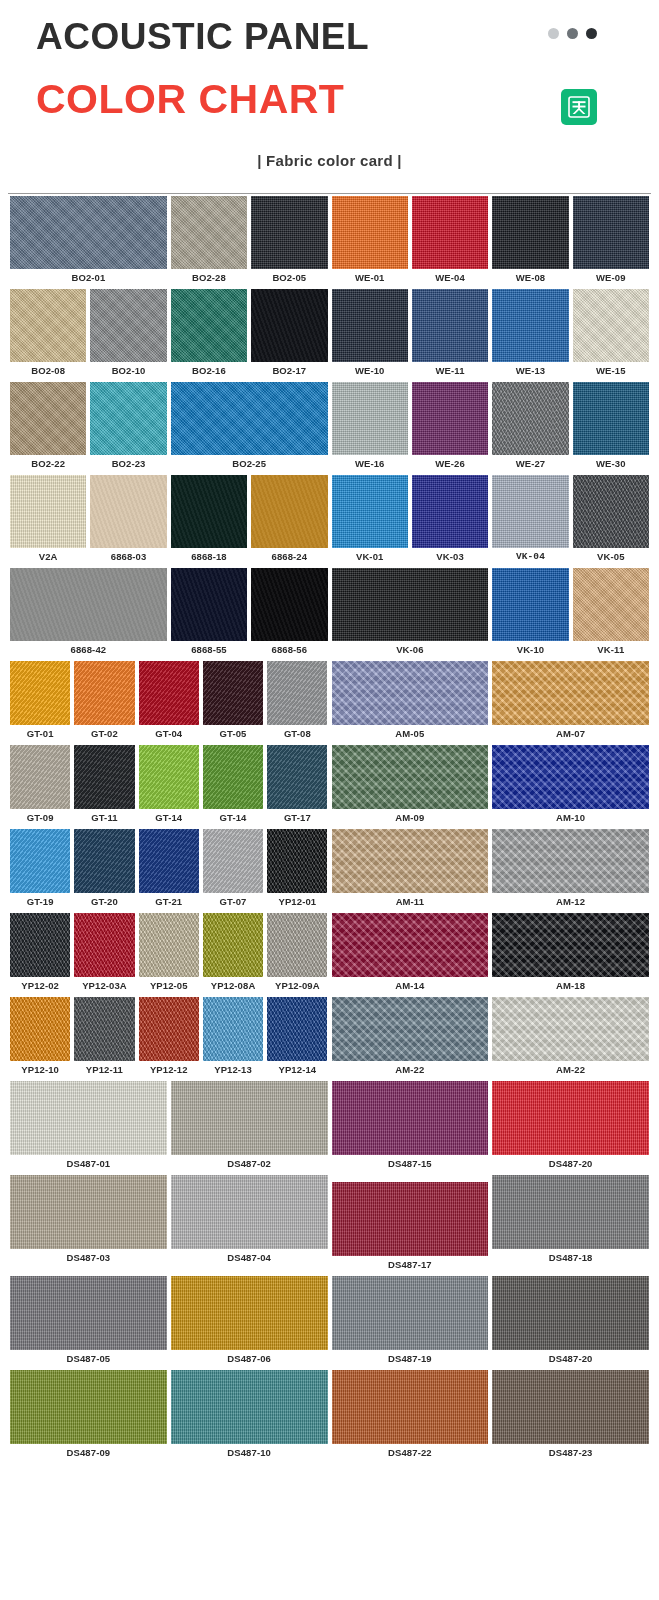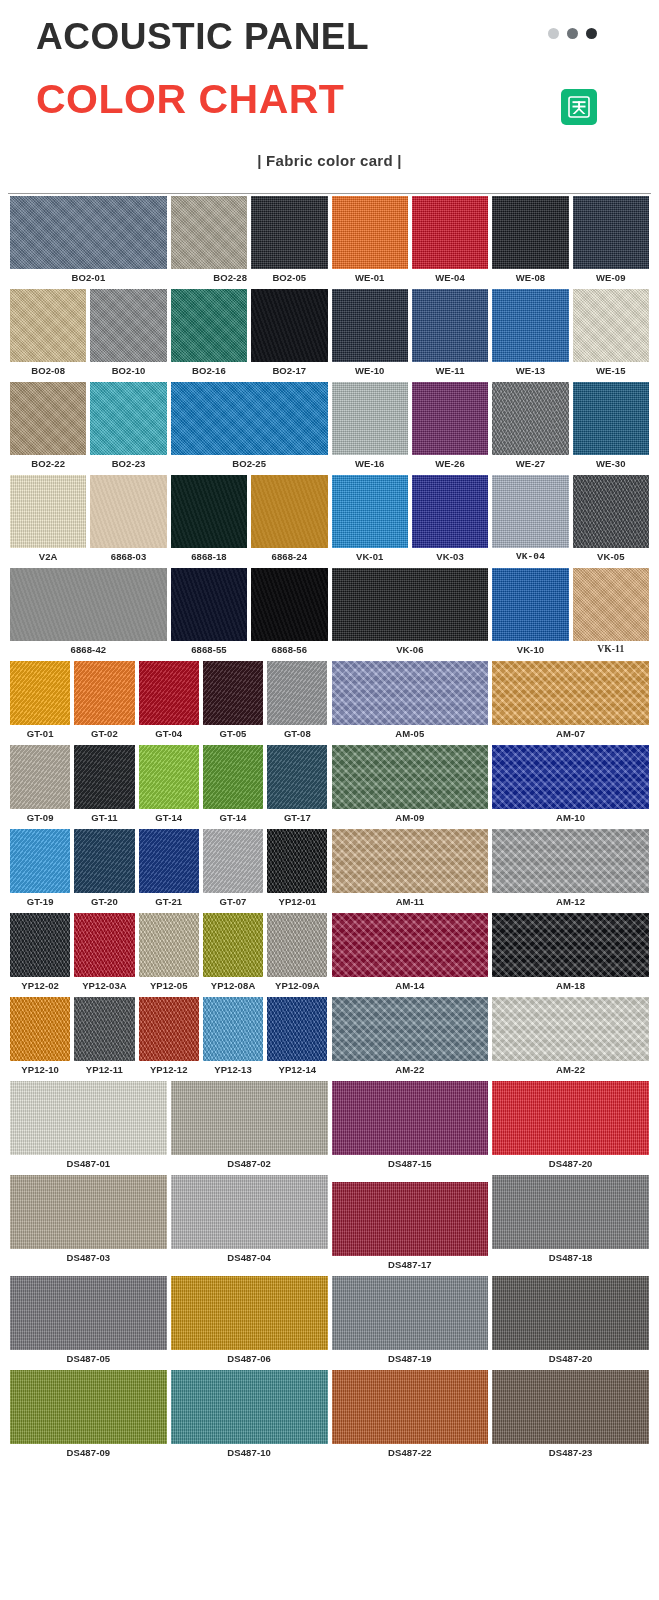--- a/index.html
+++ b/index.html
@@ -114,21 +114,21 @@
 
 <div class="sheet" id="sheet">
     <div>
       <div class="band split">
         <div class="side" style="width: 50%;">
           <div class="row">
             <div class="cell" style="width: 50%;">
               <div class="chip tex-weave" title="BO2-01" style="height: 73px; background-color: rgb(95, 114, 136);"></div>
               <div class="cap">BO2-01</div>
             </div>
-            <div class="cell" style="width: 25%; align-items: flex-end;">
+            <div class="cell" style="width: 25%;">
               <div class="chip tex-weave" title="BO2-28" style="height: 73px; background-color: rgb(168, 162, 145);"></div>
               <div class="cap">BO2-28</div>
             </div>
             <div class="cell" style="width: 25%;">
               <div class="chip tex-knit" title="BO2-05" style="height: 73px; background-color: rgb(27, 31, 38);"></div>
               <div class="cap">BO2-05</div>
             </div>
           </div>
         </div>
         <div class="side" style="width: 50%;">
@@ -294,21 +294,21 @@
         <div class="side" style="width: 50%;">
           <div class="row">
             <div class="cell" style="width: 50%;">
               <div class="chip tex-knit" title="VK-06" style="height: 73px; background-color: rgb(22, 24, 26);"></div>
               <div class="cap">VK-06</div>
             </div>
             <div class="cell" style="width: 25%;">
               <div class="chip tex-knit" title="VK-10" style="height: 73px; background-color: rgb(15, 88, 172);"></div>
               <div class="cap">VK-10</div>
             </div>
-            <div class="cell" style="width: 25%; font-family: Liberation Serif, serif;">
+            <div class="cell" style="width: 25%;">
               <div class="chip tex-weave" title="VK-11" style="height: 73px; background-color: rgb(216, 171, 121);"></div>
               <div class="cap">VK-11</div>
             </div>
           </div>
         </div>
       </div>
     </div>
     <div>
       <div class="band split">
         <div class="side" style="width: 50%;">

